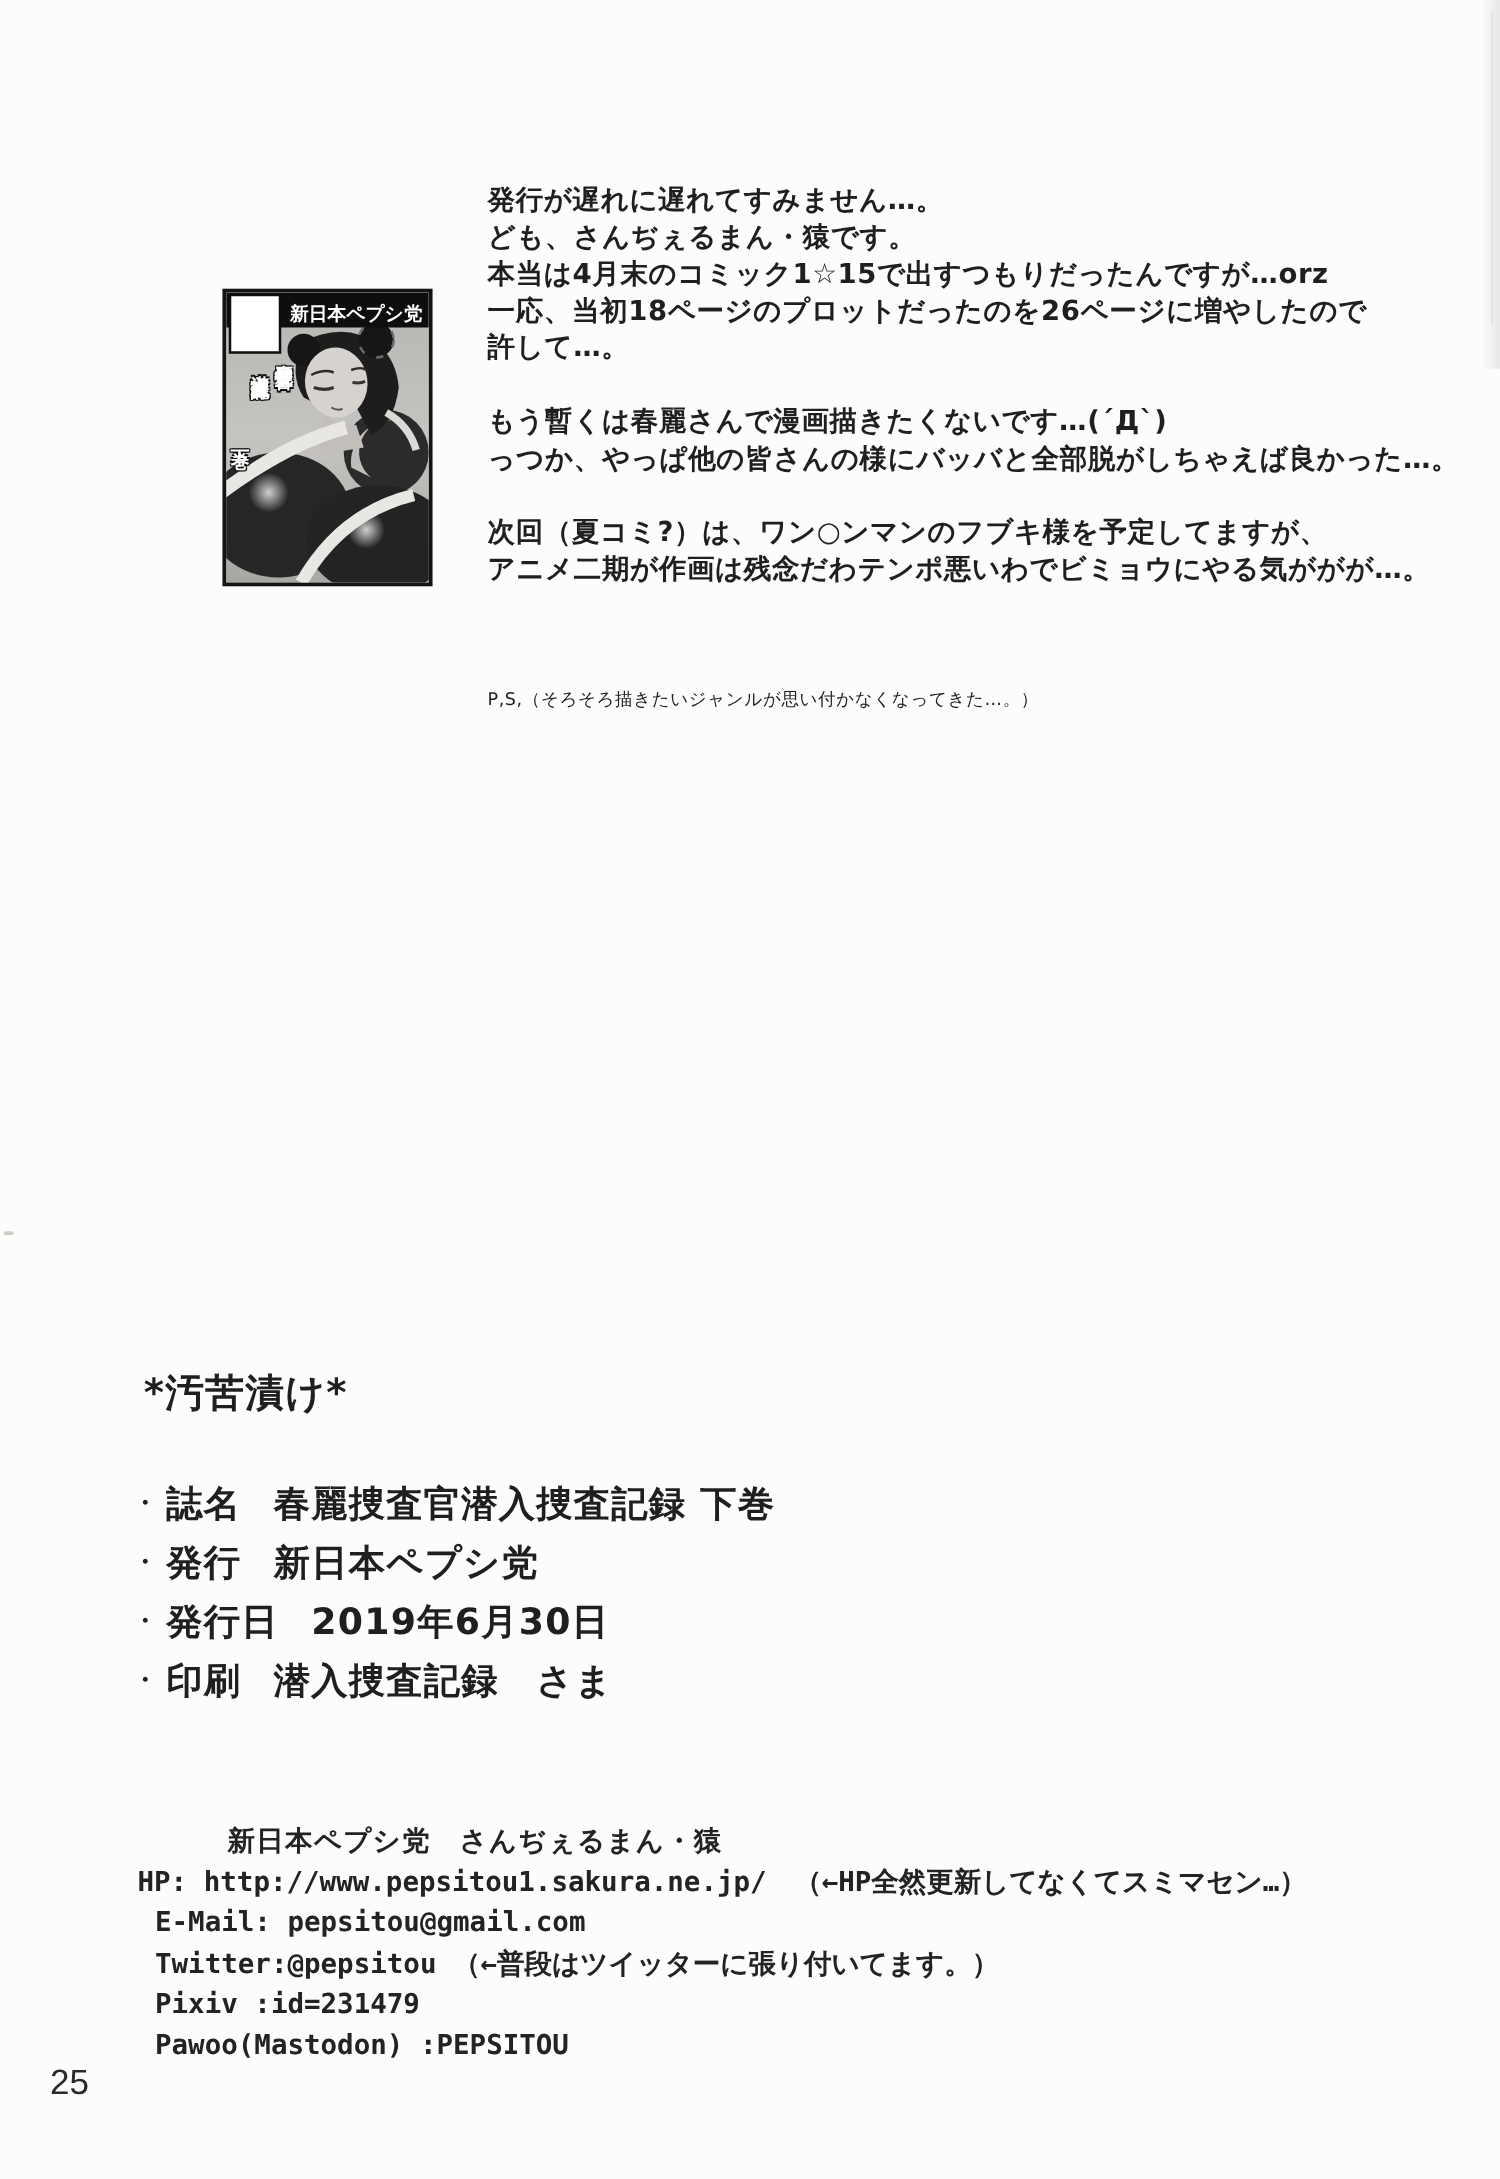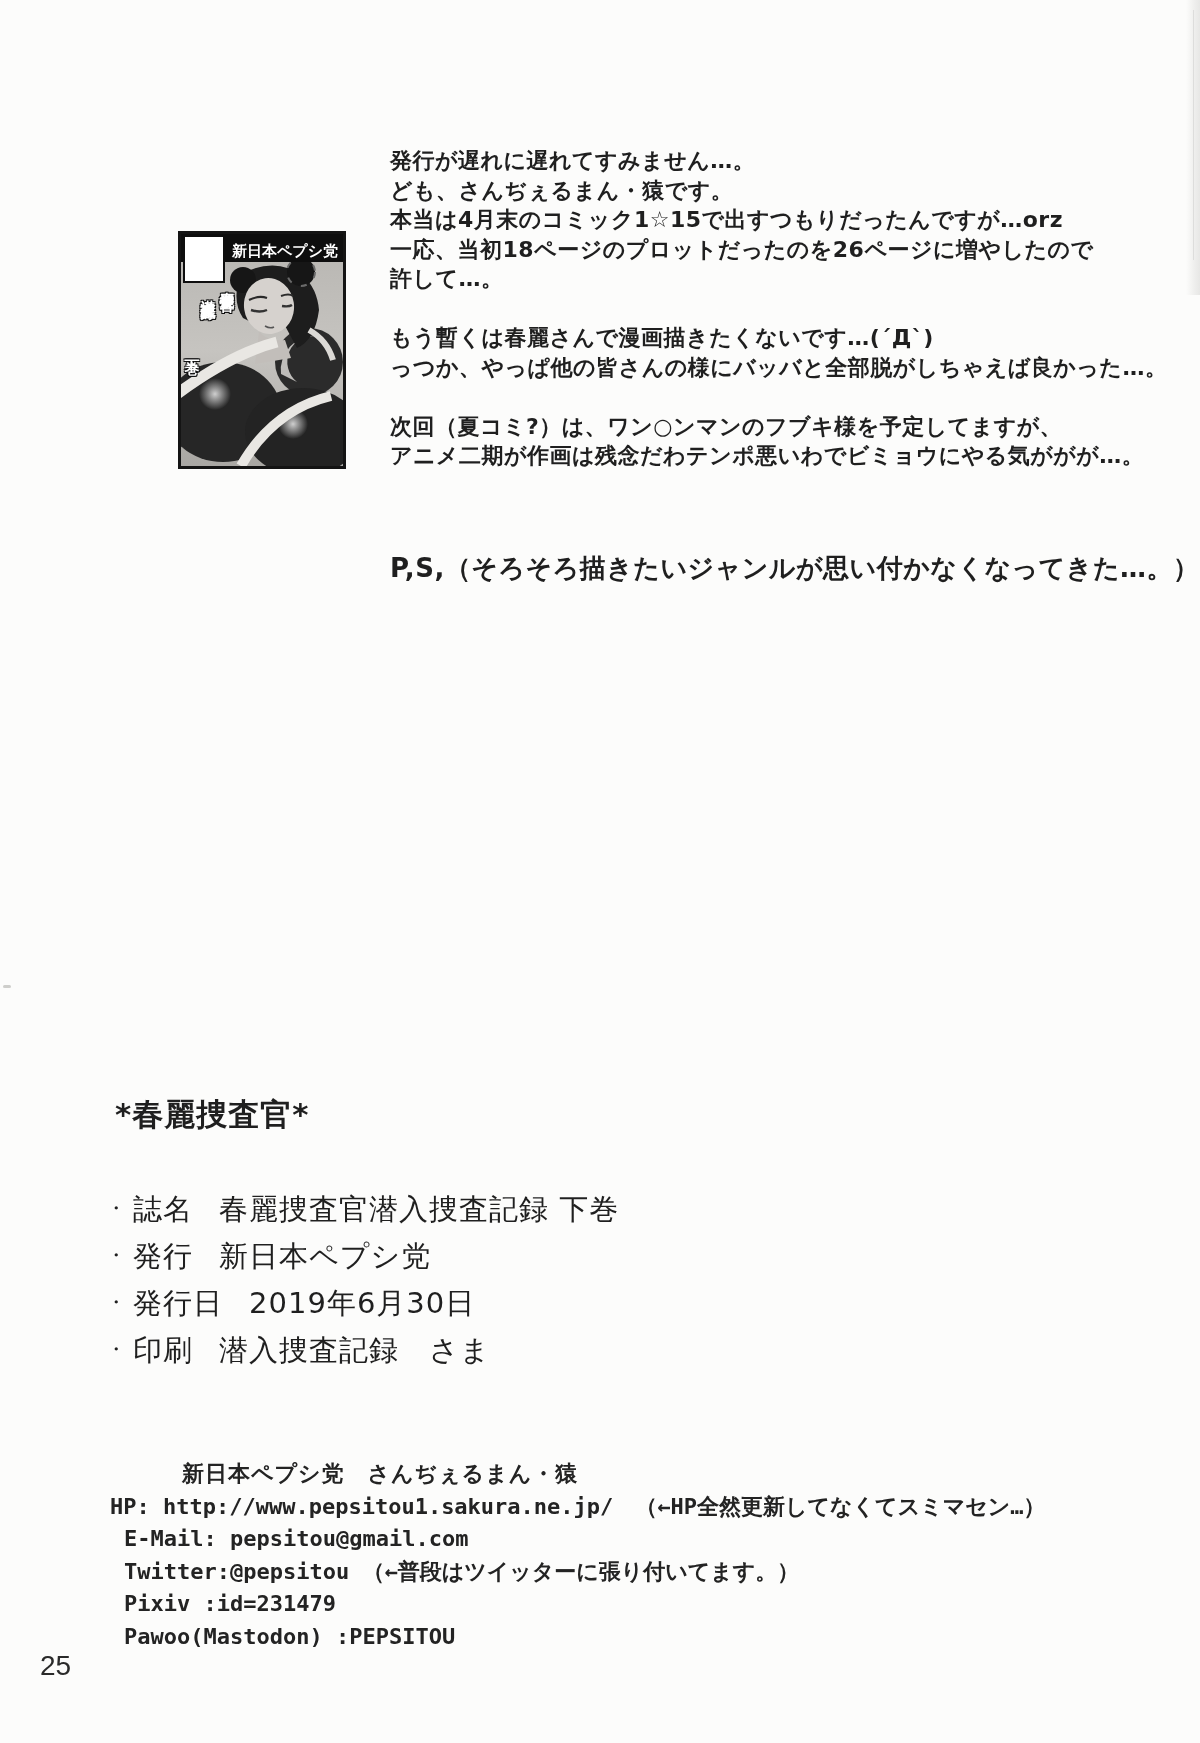--- a/index.html
+++ b/index.html
@@ -22,21 +22,21 @@
     position:absolute;left:3px;top:985px;width:8px;height:3px;
     background:rgba(150,150,145,0.45);border-radius:2px;
   }
   
   .afterword{
     position:absolute;left:390px;top:146px;width:640px;
     font-size:22px;font-weight:600;letter-spacing:0.5px;
   }
   .tline{height:29.5px;line-height:29.5px;white-space:nowrap;}
   .tline.spacer{height:29.5px;}
-  .ps-line{position:absolute;left:390px;top:551px;font-size:26px;font-weight:700;letter-spacing:0.5px;white-space:nowrap;}
+  .ps-line{position:absolute;left:390px;top:551px;font-size:14px;font-weight:400;letter-spacing:0.5px;white-space:nowrap;}
   
   .cover{
     position:absolute;left:178px;top:231px;width:168px;height:238px;
     background:#c9c7c3;border:3px solid #141414;box-sizing:border-box;
   }
   .cover svg{position:absolute;left:0;top:0;width:100%;height:100%;}
   .cover-band-text{
     position:absolute;left:46px;top:3px;width:116px;height:28px;
     color:#fff;font-size:15px;font-weight:bold;line-height:28px;
     text-align:center;letter-spacing:0px;white-space:nowrap;z-index:3;
@@ -48,21 +48,21 @@
   }
   .vt1{left:36px;top:46px;font-size:15px;}
   .vt2{left:17px;top:54px;font-size:15px;}
   .vt3{left:1px;top:114px;font-size:15px;}
   
   .section-heading{
     position:absolute;left:115px;top:1094px;
     font-size:31px;font-weight:bold;letter-spacing:1px;
   }
   .colophon{position:absolute;left:106px;top:1182px;}
-  .col-row{height:47px;line-height:52px;font-size:29px;font-weight:normal;white-space:nowrap;letter-spacing:1px;}
+  .col-row{height:47px;line-height:40px;font-size:29px;font-weight:bold;white-space:nowrap;letter-spacing:1px;}
   .col-bullet{font-size:20px;vertical-align:4px;margin-right:6px;}
   .col-value{margin-left:0.9em;}
   
   .contact{
     position:absolute;left:98px;top:1458px;width:1000px;
     font-family:"DejaVu Sans Mono","Liberation Mono",monospace;
     font-weight:bold;font-size:22px;color:#232323;
   }
   .ct-line{height:32.5px;line-height:32.5px;white-space:nowrap;letter-spacing:0px;margin-left:12px;}
   .ct-name{padding-left:72px;font-family:"DejaVu Sans","Liberation Sans",sans-serif;letter-spacing:1px;}
@@ -140,21 +140,21 @@
   <div class="tline">許して…。</div>
   <div class="tline spacer"></div>
   <div class="tline">もう暫くは春麗さんで漫画描きたくないです…(´Д`)</div>
   <div class="tline">っつか、やっぱ他の皆さんの様にバッバと全部脱がしちゃえば良かった…。</div>
   <div class="tline spacer"></div>
   <div class="tline">次回（夏コミ?）は、ワン○ンマンのフブキ様を予定してますが、</div>
   <div class="tline">アニメ二期が作画は残念だわテンポ悪いわでビミョウにやる気ががが…。</div>
 </div>
 <div class="ps-line">P,S,（そろそろ描きたいジャンルが思い付かなくなってきた…。）</div>
 
-<div class="section-heading">*春麗捜査官*</div>
+<div class="section-heading">*汚苦漬け*</div>
 
 <div class="colophon">
   <div class="col-row">
     <span class="col-bullet">・</span><span>誌名</span><span class="col-value">春麗捜査官潜入捜査記録 下巻</span>
   </div>
   <div class="col-row">
     <span class="col-bullet">・</span><span>発行</span><span class="col-value">新日本ペプシ党</span>
   </div>
   <div class="col-row">
     <span class="col-bullet">・</span><span>発行日</span><span class="col-value">2019年6月30日</span>

